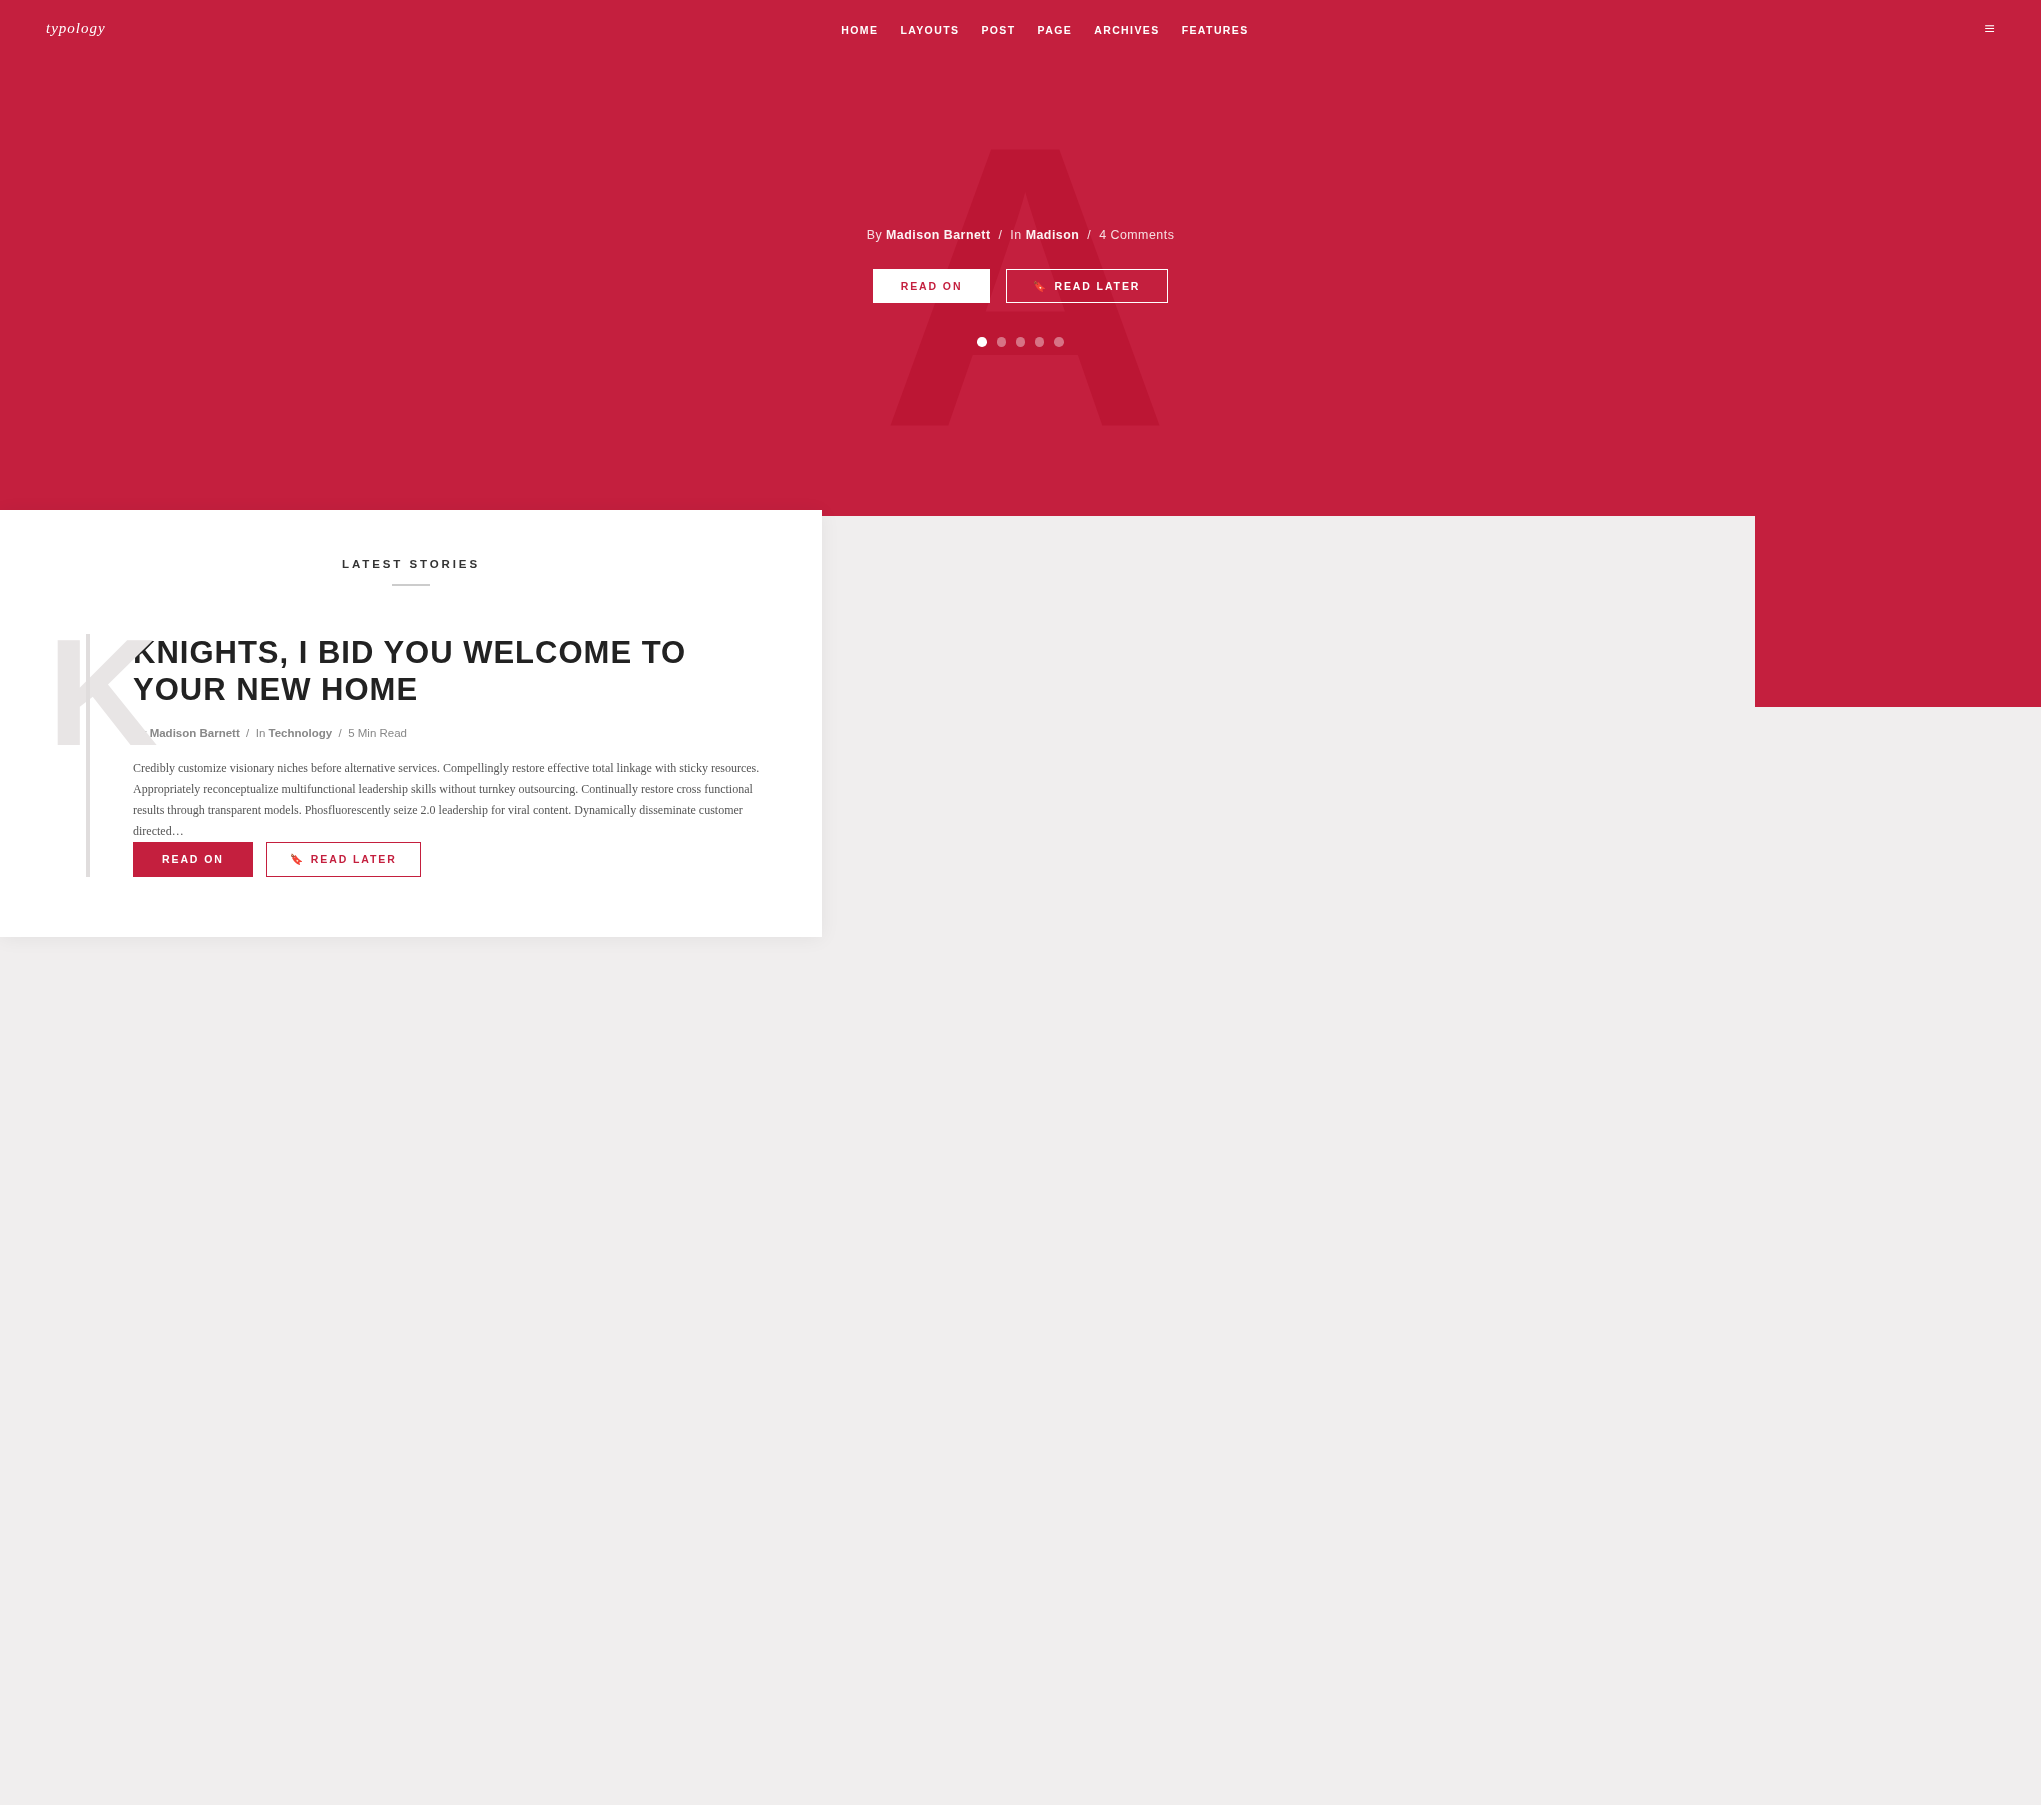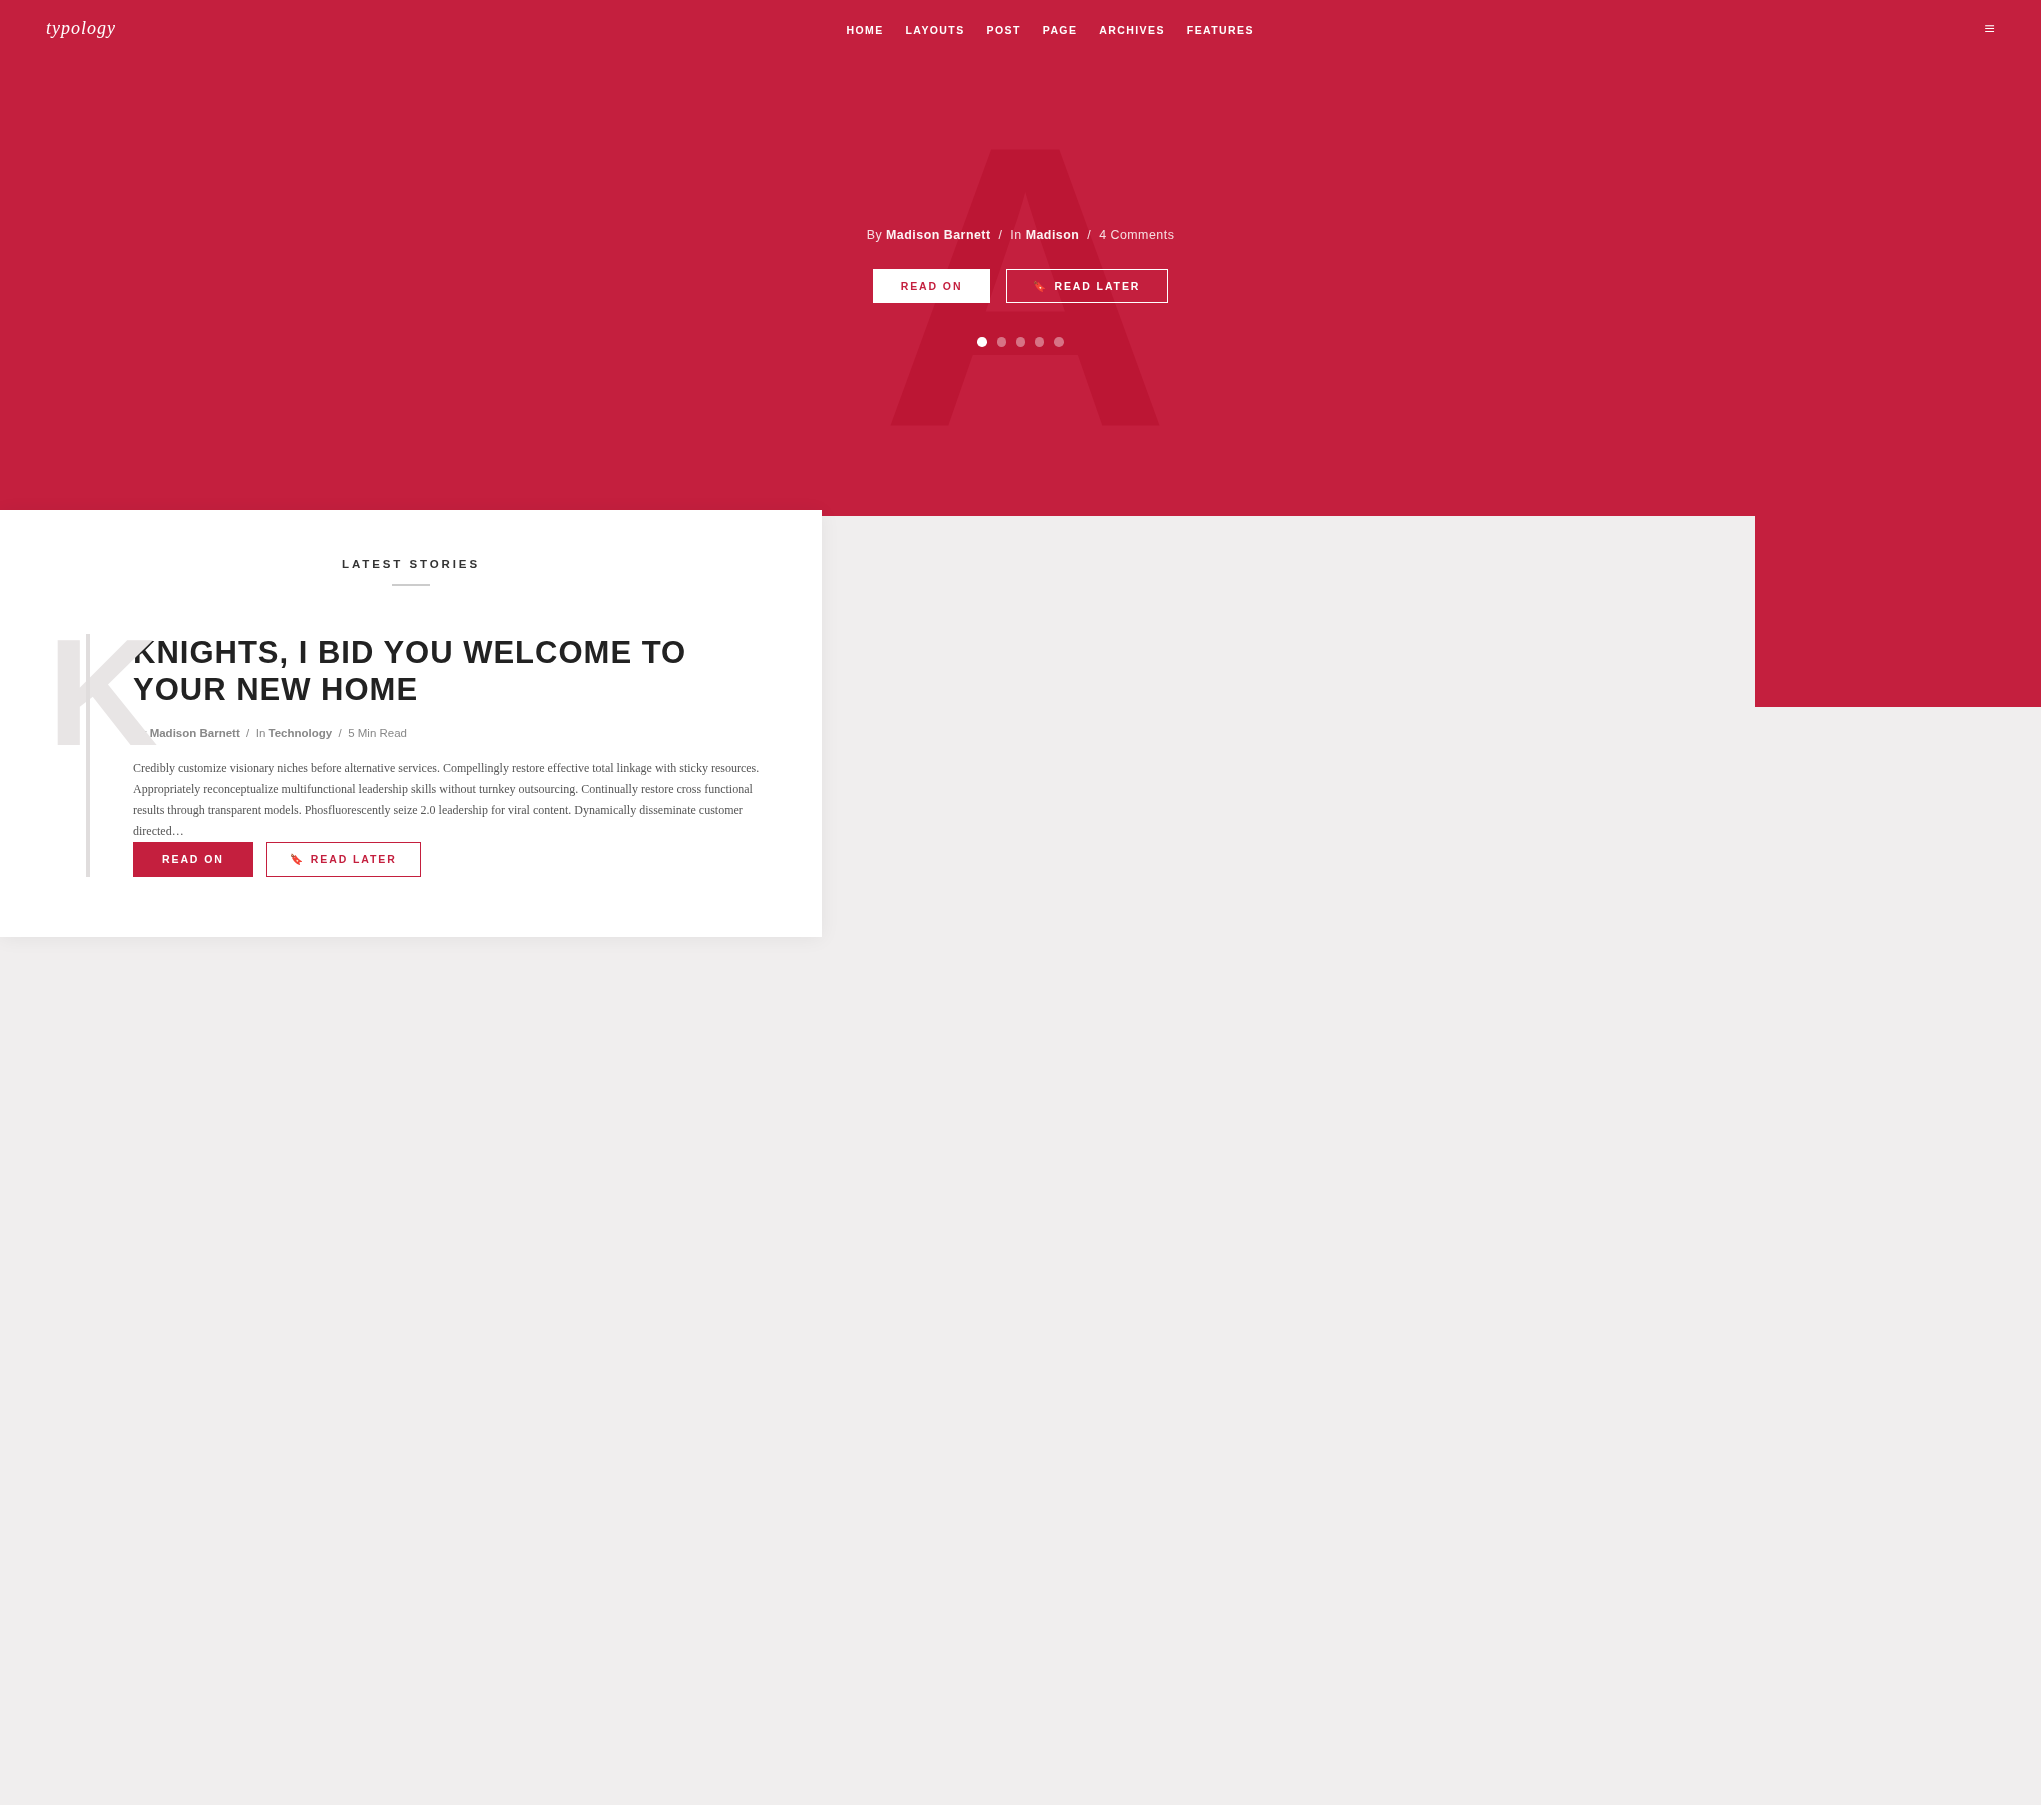--- a/index.html
+++ b/index.html
@@ -10,21 +10,21 @@
       background: #c41f3e;
       display: flex;
       align-items: center;
       justify-content: space-between;
       padding: 0 46px;
       height: 57px;
     }
     .logo {
       color: #fff;
       font-family: 'Georgia', serif;
-      font-size: 18px;
+      font-size: 15px;
       font-style: italic;
       letter-spacing: 1px;
     }
     .nav-links {
       display: flex;
       align-items: flex-end;
       gap: 22px;
       list-style: none;
     }
     .nav-links li a {

